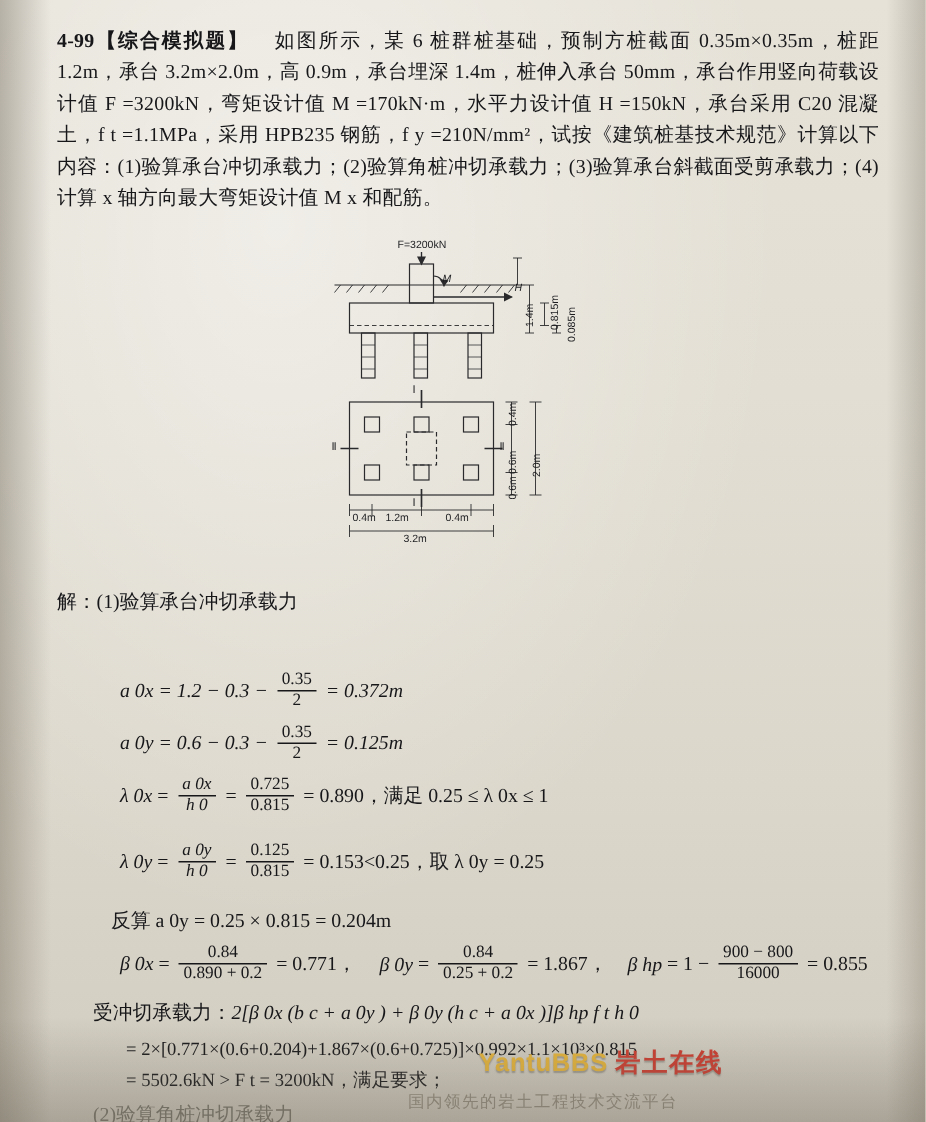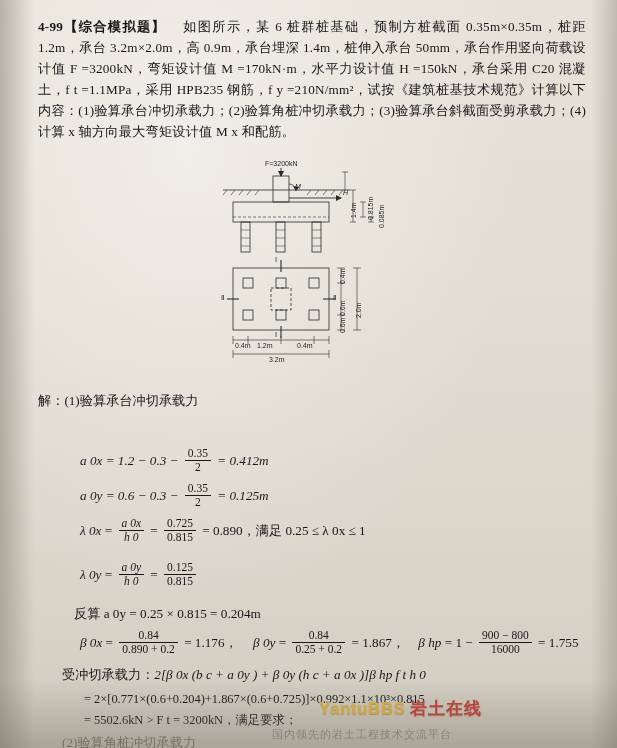--- a/index.html
+++ b/index.html
@@ -225,21 +225,21 @@
     <div class="sol" style="top:391px;font-family:Liberation Serif, serif;">解：(1)验算承台冲切承载力</div>
 
 
     <div class="sol" style="top:448px;left:80px;">
       <span class="math">a 0x</span>
       <span class="math">= 1.2 − 0.3 −</span>
       <span class="frac">
         <span class="num">0.35</span>
         <span class="den">2</span>
       </span>
-      <span class="math">= 0.412m</span>
+      <span class="math">= 0.372m</span>
     </div>
 
     <div class="sol" style="top:483px;left:80px;">
       <span class="math">a 0y</span>
       <span class="math">= 0.6 − 0.3 −</span>
       <span class="frac">
         <span class="num">0.35</span>
         <span class="den">2</span>
       </span>
       <span class="math">= 0.125m</span>
@@ -265,46 +265,47 @@
       <span class="up">=</span>
       <span class="frac">
         <span class="num math">a 0y</span>
         <span class="den math">h 0</span>
       </span>
       <span class="up">=</span>
       <span class="frac">
         <span class="num">0.125</span>
         <span class="den">0.815</span>
       </span>
+      <span>= 0.153&lt;0.25，取 λ 0y = 0.25</span>
     </div>
 
     <div class="sol" style="top:604px;left:74px;">反算 a 0y = 0.25 × 0.815 = 0.204m</div>
 
     <div class="sol" style="top:630px;left:80px;">
       <span class="math">β 0x</span>
       <span class="up">=</span>
       <span class="frac">
         <span class="num">0.84</span>
         <span class="den">0.890 + 0.2</span>
       </span>
-      <span>= 1.176，</span>
+      <span>= 0.771，</span>
       <span class="math" style="margin-left:12px;">β 0y</span>
       <span class="up">=</span>
       <span class="frac">
         <span class="num">0.84</span>
         <span class="den">0.25 + 0.2</span>
       </span>
       <span>= 1.867，</span>
       <span class="math" style="margin-left:10px;">β hp</span>
       <span>= 1 −</span>
       <span class="frac">
         <span class="num">900 − 800</span>
         <span class="den">16000</span>
       </span>
-      <span>= 1.755</span>
+      <span>= 0.855</span>
     </div>
 
     <div class="sol" style="top:665px;left:62px;">
       <span>受冲切承载力：</span><span class="math">2[β 0x (b c + a 0y ) + β 0y (h c + a 0x )]β hp f t h 0</span>
     </div>
 
     <div class="sol" style="top:689px;left:84px;font-size:12.4px;">= 2×[0.771×(0.6+0.204)+1.867×(0.6+0.725)]×0.992×1.1×10³×0.815</div>
     <div class="sol" style="top:710px;left:84px;font-size:12.4px;">= 5502.6kN &gt; F t = 3200kN，满足要求；</div>
     <div class="sol" style="top:733px;left:62px;color:#5a564c;opacity:0.75;">(2)验算角桩冲切承载力</div>
 

